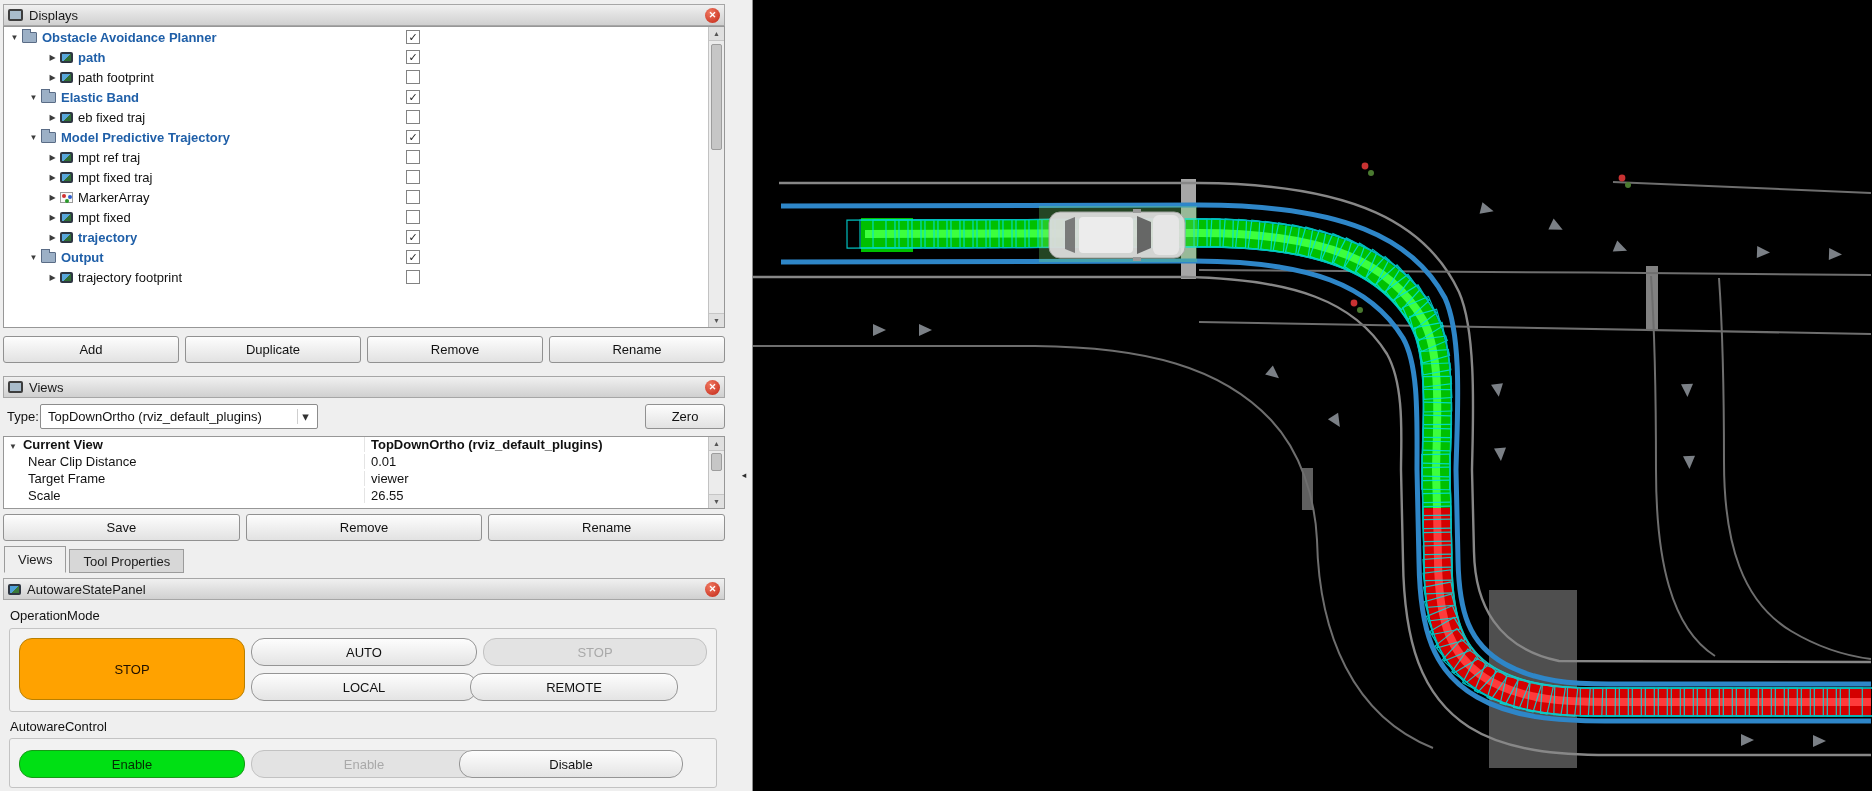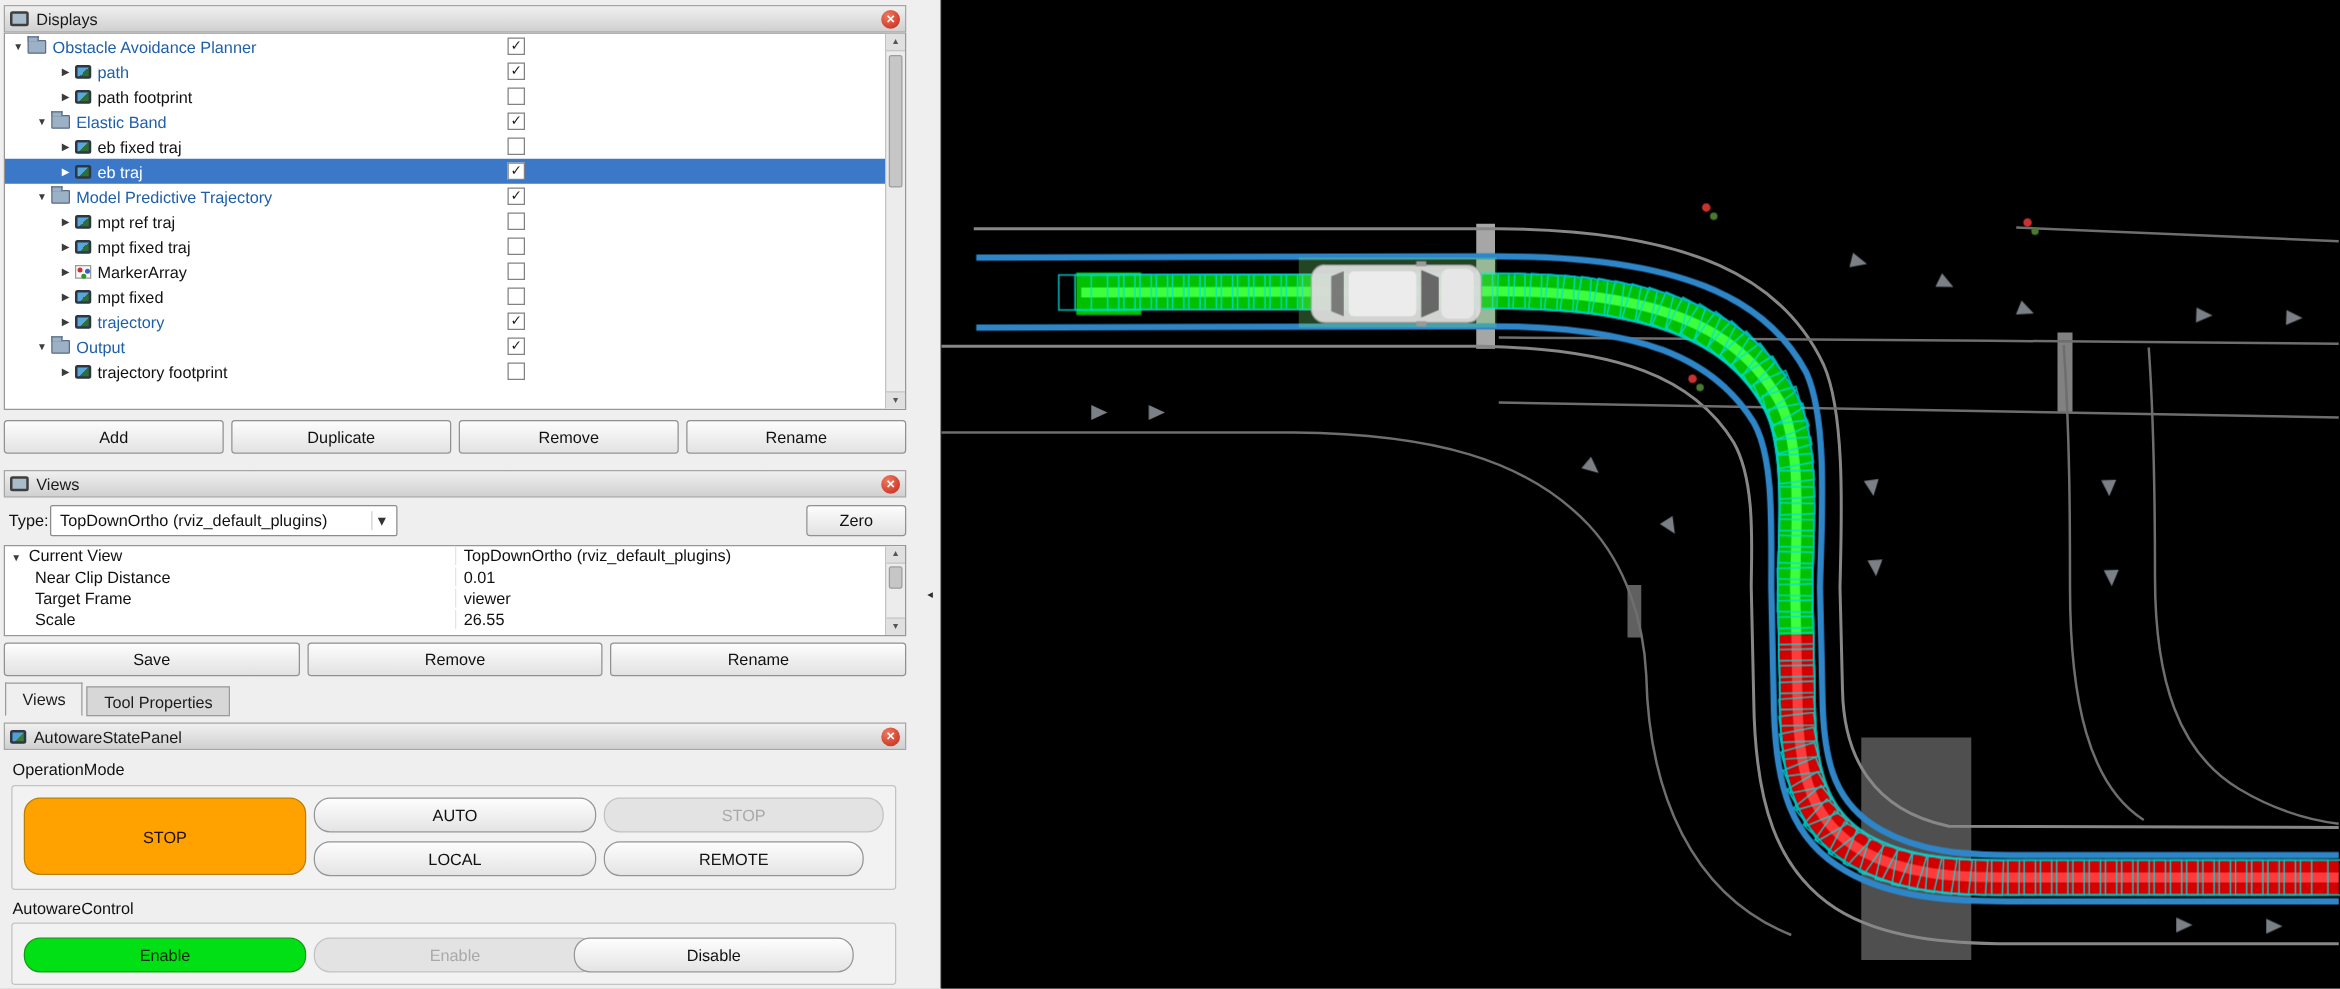--- a/index.html
+++ b/index.html
@@ -29,21 +29,21 @@
   .selected .tw{color:#fff}
   .ti{flex:none;margin:0 5px 0 1px;position:relative}
   .ti-folder{width:15px;height:11px;background:#9cb0c6;border:1px solid #5a6c86;border-radius:1px}
   .ti-folder::before{content:"";position:absolute;left:-1px;top:-4px;width:7px;height:3px;background:#9cb0c6;border:1px solid #5a6c86;border-bottom:none}
   .ti-display{width:13px;height:11px;background:#2e3642;border-radius:2px}
   .ti-display::after{content:"";position:absolute;inset:2px;background:linear-gradient(135deg,#58a7da 0 55%,#2f6e35 55%)}
   .ti-marker{width:13px;height:11px;background:#f8f8f8;border:1px solid #9a9a9a}
   .ti-marker::before{content:"";position:absolute;left:1px;top:1px;width:4px;height:4px;border-radius:50%;background:#d03030;
                      box-shadow:6px 1px 0 #3060d0,3px 5px 0 #2a9a2a}
   .tl{white-space:nowrap}
-  .blue{color:#1f5fa8} .bold{font-weight:normal}
+  .blue{color:#1f5fa8} .bold{font-weight:bold}
   .selected .tl{color:#fff}
   .cb{position:absolute;left:402px;top:3px;width:14px;height:14px;background:#fff;border:1px solid #828282;
       font-size:11px;line-height:12px;text-align:center;color:#1c1c1c}
   .cb.checked::before{content:"✓"}
 
   
   .vscroll{position:absolute;right:0;top:0;bottom:0;width:16px;background:#ececec;border-left:1px solid #c2c2c2}
   .sb-up,.sb-down{position:absolute;left:0;right:0;height:14px;background:#e0e0e0;color:#555;font-size:7px;
                   text-align:center;line-height:14px}
   .sb-up{top:0;border-bottom:1px solid #c6c6c6}.sb-up::before{content:"▲"}
@@ -79,21 +79,21 @@
   
   .sp-label{position:absolute;left:10px;color:#111}
   .groupbox{position:absolute;left:9px;width:708px;border:1px solid #c3c3c3;border-radius:3px;background:#f2f2f2}
   .gb-btn{position:absolute;display:flex;align-items:center;justify-content:center;border-radius:13px;
           background:linear-gradient(#fdfdfd,#e4e4e4);border:1px solid #959595;color:#111}
   .gb-btn.disabled{background:#e3e3e3;color:#a9a9a9;border-color:#c2c2c2}
   .stop-btn{left:9px;top:9px;width:226px;height:62px;border:1px solid #b97f00;color:#201000}
   .auto-btn{left:241px;top:9px;width:226px;height:28px}
   .stop2-btn{left:473px;top:9px;width:224px;height:28px}
   .local-btn{left:241px;top:44px;width:226px;height:28px}
-  .remote-btn{left:473px;top:44px;width:208px;height:28px}
+  .remote-btn{left:460px;top:44px;width:208px;height:28px}
   .enable-btn{left:9px;top:11px;width:226px;height:28px;border:1px solid #159a15;color:#042c04}
   .enable2-btn{left:241px;top:11px;width:226px;height:28px}
   .disable-btn{left:449px;top:11px;width:224px;height:28px}
 
   .collapse-arrow{position:absolute;left:738px;top:458px;width:12px;height:34px;color:#2e2e2e;font-size:9px;
                   display:flex;align-items:center;justify-content:center}
   .collapse-arrow::before{content:"◂"}
 
   
   .viewport{position:absolute;left:753px;top:0;width:1119px;height:791px;background:#000}
@@ -135,26 +135,20 @@
             <span class="tw exp" style="margin-left: 23px;"></span>
             <span class="ti ti-folder"></span>
             <span class="tl blue bold">Elastic Band</span>
             <span class="cb checked"></span>
           </div>
           <div class="tree-row">
             <span class="tw col" style="margin-left: 42px;"></span>
             <span class="ti ti-display"></span>
             <span class="tl">eb fixed traj</span>
             <span class="cb"></span>
-          </div>
-          <div class="tree-row selected">
-            <span class="tw col" style="margin-left: 42px;"></span>
-            <span class="ti ti-display"></span>
-            <span class="tl bold">eb traj</span>
-            <span class="cb checked"></span>
           </div>
           <div class="tree-row">
             <span class="tw exp" style="margin-left: 23px;"></span>
             <span class="ti ti-folder"></span>
             <span class="tl blue bold">Model Predictive Trajectory</span>
             <span class="cb checked"></span>
           </div>
           <div class="tree-row">
             <span class="tw col" style="margin-left: 42px;"></span>
             <span class="ti ti-display"></span>

